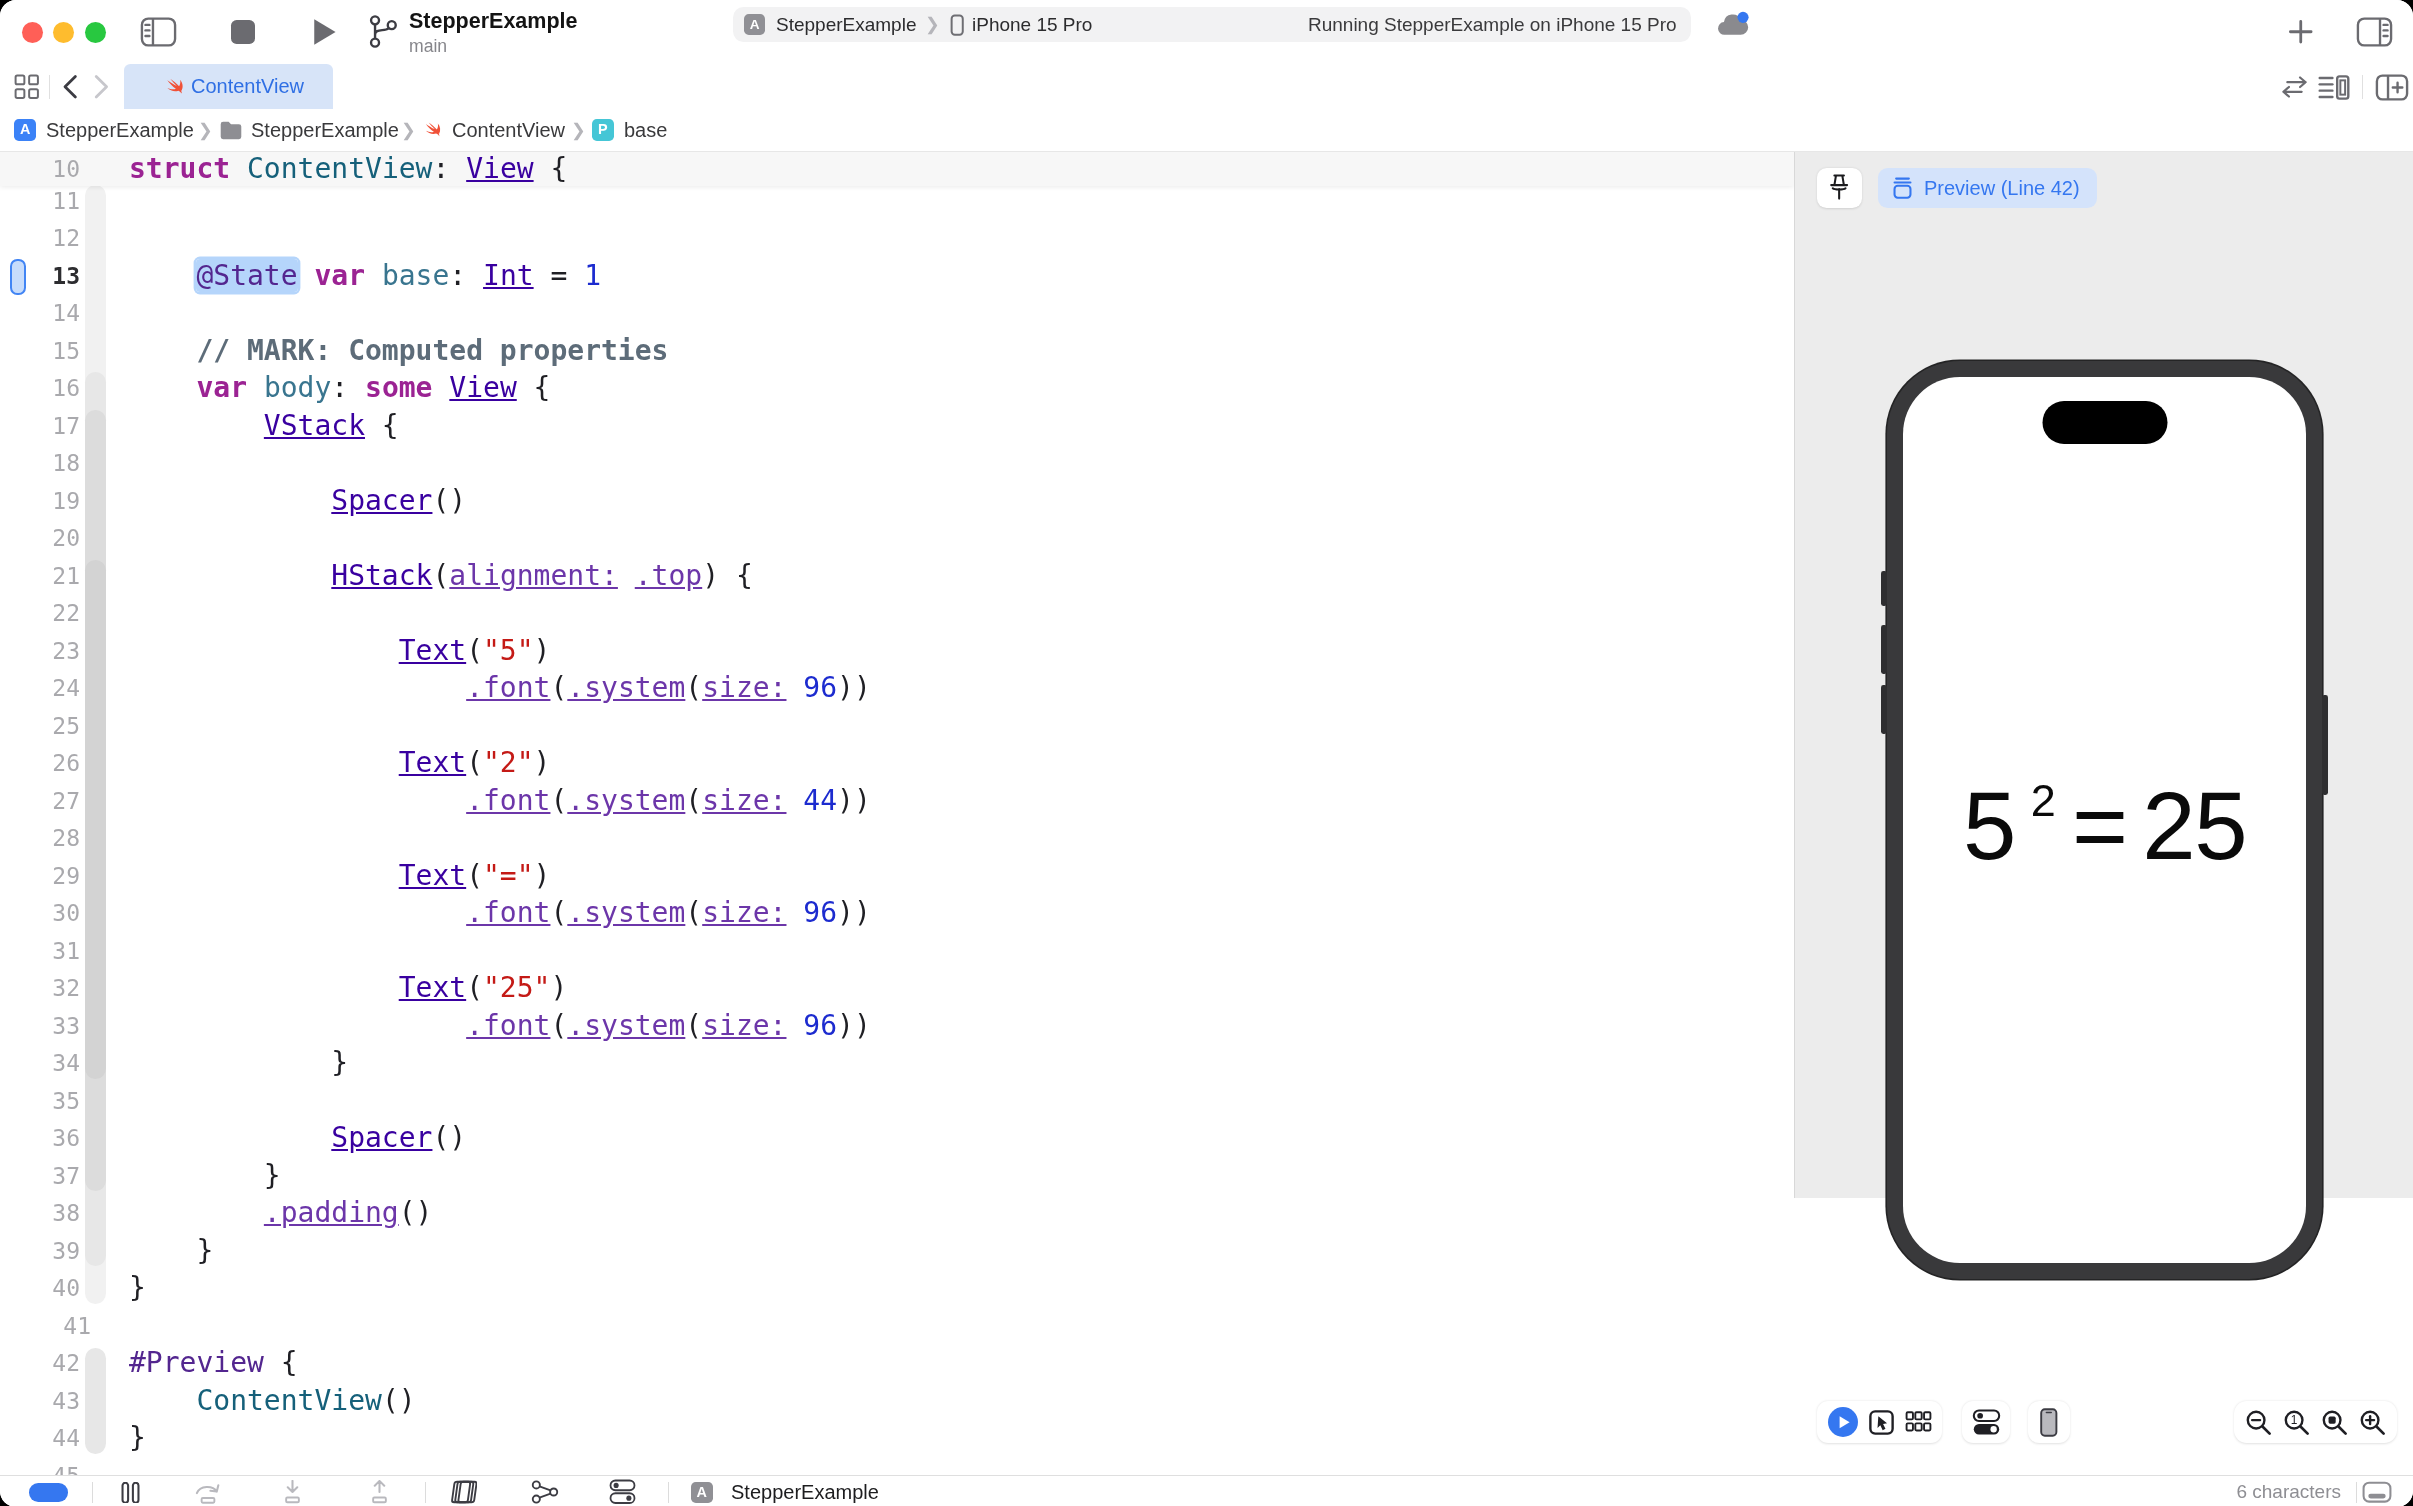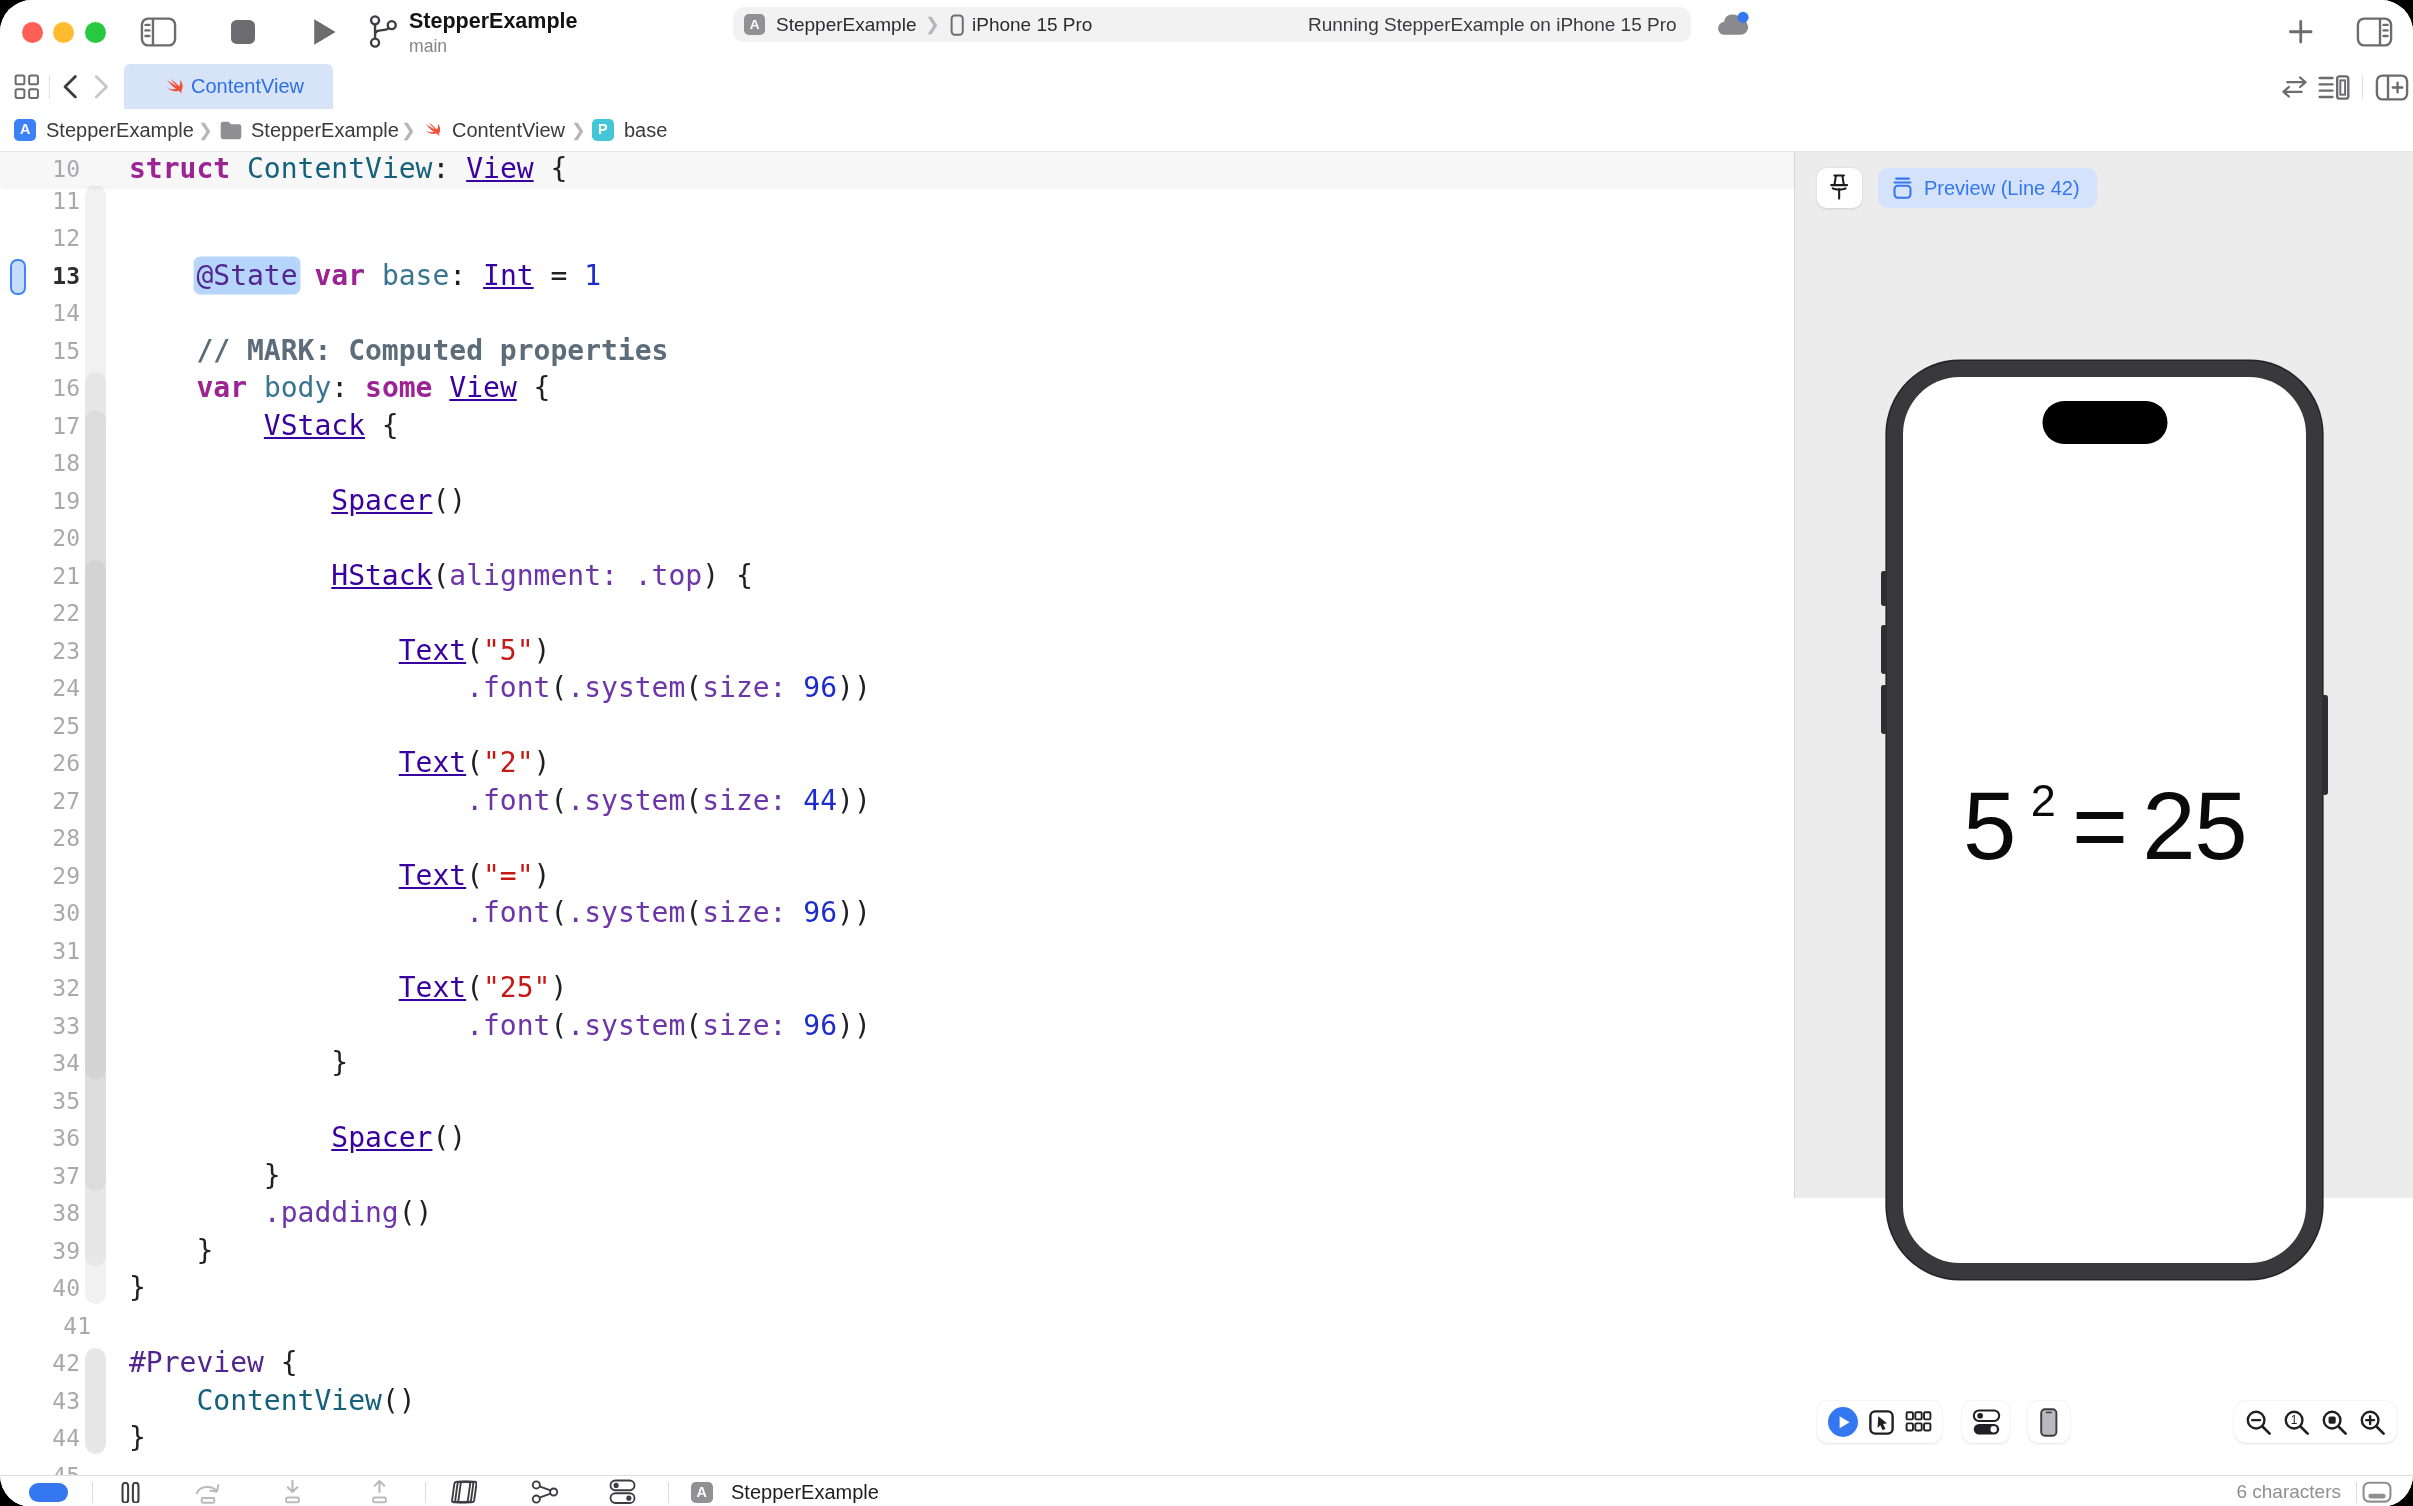--- a/index.html
+++ b/index.html
@@ -1,18 +1,18 @@
 <!DOCTYPE html>
 <html style="--c-plain: #1f1f24; --c-kw: #9b2393; --c-type: #3900a0; --c-proj: #15607a; --c-decl: #39758f; --c-attr: #53268f; --c-member: #6c36a9; --c-num: #1c2bcf; --c-str: #c41a16; --c-comment: #5d6c79; --c-selection: #b5d5fb;font-size:12.8px"><head>
 <meta charset="utf-8">
 <style>
   html,body{margin:0;padding:0;background:#000;}
   body{width:2413px;height:1507px;position:relative;font-family:"Liberation Sans",sans-serif;-webkit-font-smoothing:antialiased;}
   .abs{position:absolute;}
-  #window{position:absolute;inset:0;background:#fff;border-radius:32px;overflow:hidden;}
+  #window{position:absolute;inset:0;background:#fff;border-radius:16px;overflow:hidden;}
 
   
   #toolbar{position:absolute;left:0;top:0;width:2413px;height:64px;background:#fff;border-bottom:0.8px solid #ececec;}
   .tl{position:absolute;top:21.5px;width:21px;height:21px;border-radius:50%;}
   .ticon{color:#6b6b70;}
   #scheme-pill{position:absolute;left:733px;top:7.2px;width:958px;height:35px;border-radius:10.4px;background:#f2f2f3;}
   .pill-label{position:absolute;top:0;height:35px;line-height:35px;font-size:19px;color:#2c2c2e;white-space:nowrap;}
   #win-title{position:absolute;left:409px;top:8.8px;font-size:21.5px;font-weight:bold;color:#141414;white-space:nowrap;}
   #win-subtitle{position:absolute;left:409px;top:36px;font-size:17.6px;color:#86868b;white-space:nowrap;}
   .badge{border-radius:4.8px;color:#fff;font-weight:bold;text-align:center;}
@@ -32,21 +32,21 @@
   .code-row{position:absolute;left:0;right:0;height:38px;}
   .lnum{position:absolute;left:0;top:0;width:80px;height:38px;line-height:38px;text-align:right;font-family:"DejaVu Sans Mono",monospace;font-size:23px;color:#a9a9ad;}
   .lnum.active{color:#2d2d30;font-weight:bold;}
   .codetext{position:absolute;left:129px;top:0;height:38px;line-height:38px;font-family:"DejaVu Sans Mono",monospace;font-size:28px;white-space:pre;}
   .tk-plain{color:var(--c-plain);}
   .tk-kw{color:var(--c-kw);font-weight:bold;}
   .tk-type{color:var(--c-type);text-decoration:underline;}
   .tk-proj{color:var(--c-proj);}
   .tk-decl{color:var(--c-decl);}
   .tk-attr{color:var(--c-attr);}
-  .tk-member{color:var(--c-member);}
+  .tk-member{color:var(--c-member);text-decoration:underline;}
   .tk-num{color:var(--c-num);}
   .tk-str{color:var(--c-str);}
   .tk-comment{color:var(--c-comment);font-weight:bold;}
   .tk-attr.sel{background:var(--c-selection);border-radius:4px;box-shadow:0 0 0 2.4px var(--c-selection);}
   #sticky{position:absolute;left:0;top:0;right:0;height:34px;background:#f7f7f7;box-shadow:0 2.4px 4.8px rgba(0,0,0,.08);z-index:5;}
   #sticky .lnum,#sticky .codetext{height:34px;line-height:34px;}
   .ribbon-cap{position:absolute;left:85px;width:21px;border-radius:10.4px;}
   #line-marker{position:absolute;left:9.6px;width:12px;height:32px;border:2.4px solid #4285f4;background:#c7dcfb;border-radius:7.2px;z-index:4;}
 
   

